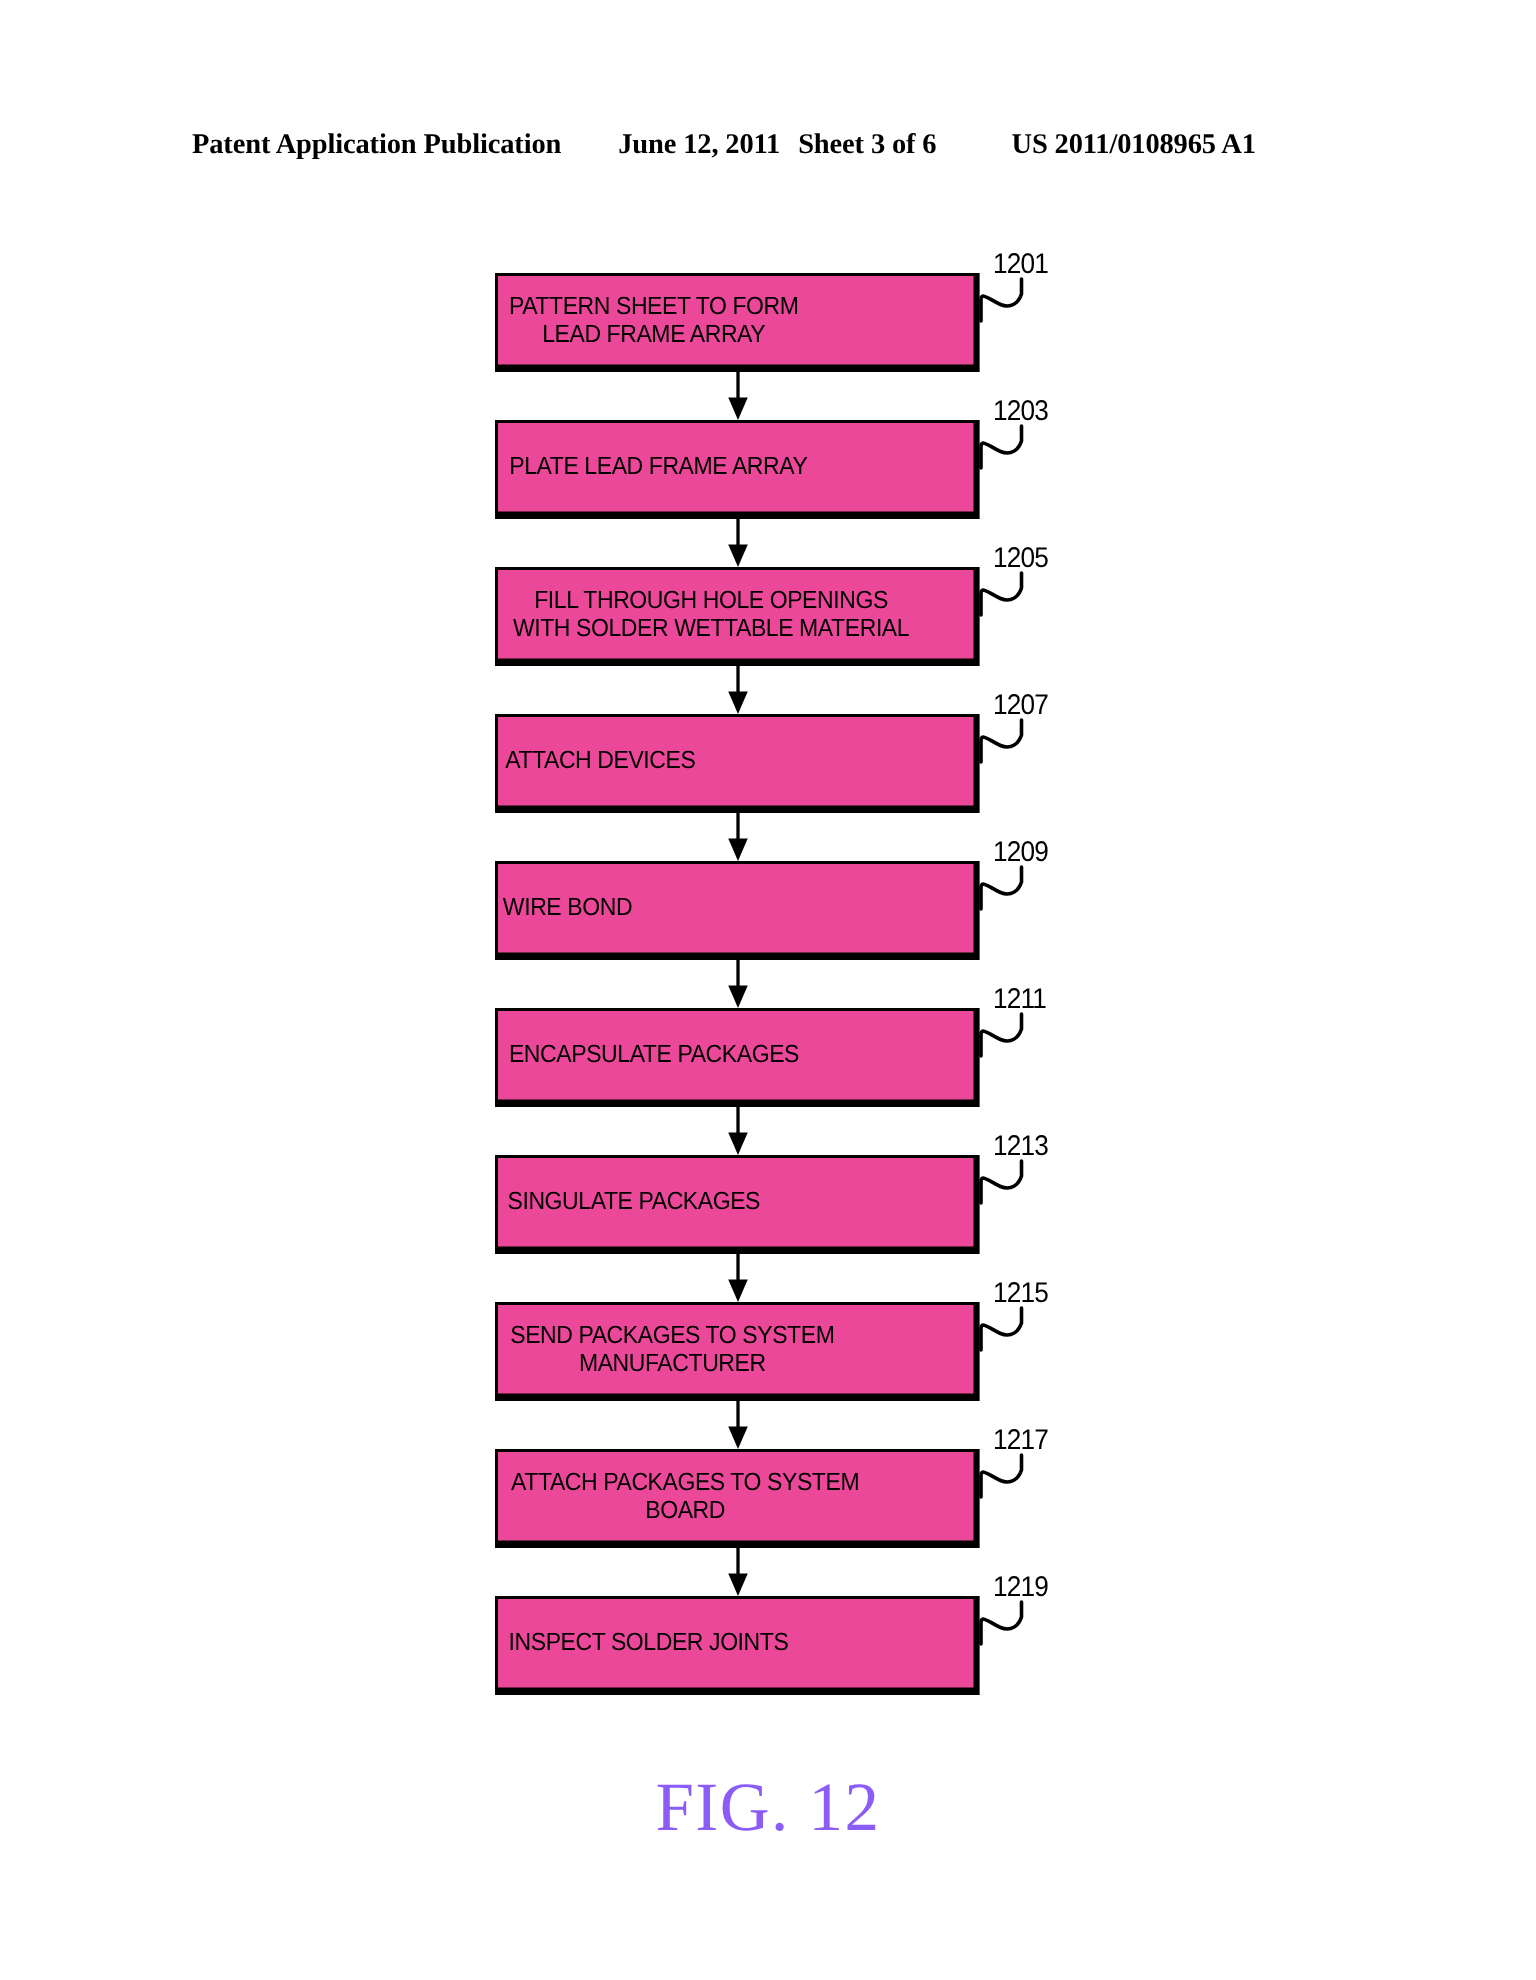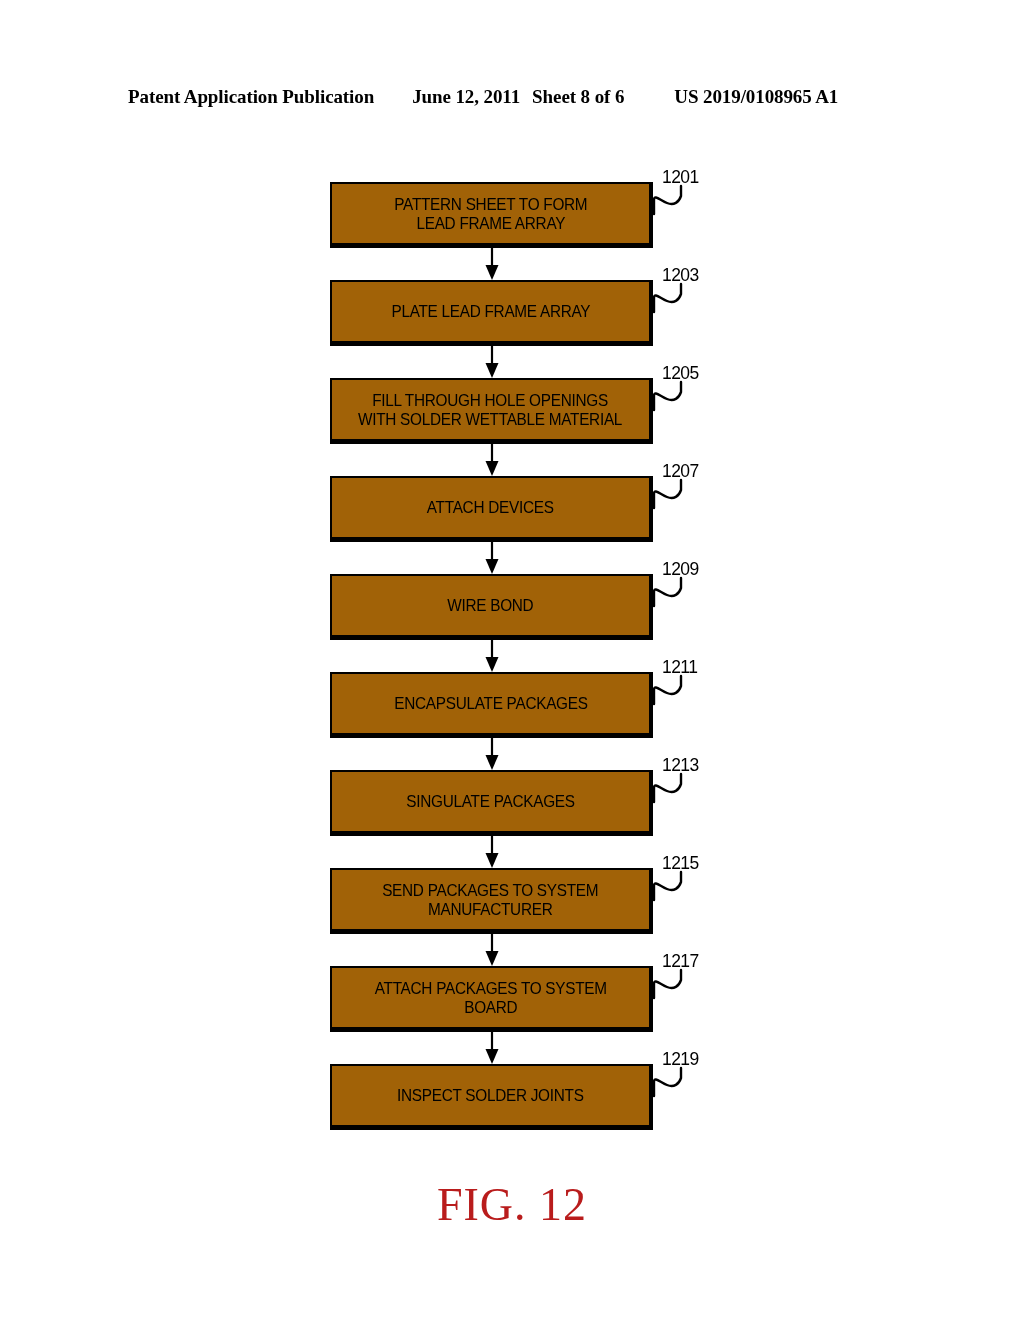--- a/index.html
+++ b/index.html
@@ -56,24 +56,23 @@
   .step-box {
     position: absolute;
     left: 0;
     top: 0;
     width: 100%;
     height: 100%;
     box-sizing: border-box;
     border: 2px solid #000000;
     border-right-width: 4px;
     border-bottom-width: 5px;
-    background: #a16207;
+    background: #ec4899;
     display: flex;
     align-items: center;
-    justify-content: center;
     text-align: center;
   }
   .step-label {
     font-family: "Liberation Sans", sans-serif;
     font-size: 16.5px;
     line-height: 19px;
     letter-spacing: -0.3px;
     transform: scaleX(0.93);
     white-space: pre-line;
     color: #000000;
@@ -111,31 +110,31 @@
   
   #fig-caption {
     position: absolute;
     top: 1178px;
     left: 0;
     width: 1024px;
     text-align: center;
     font-family: "Liberation Serif", serif;
     font-size: 46px;
     letter-spacing: 1px;
-    color: #b91c1c;
+    color: #8b5cf6;
   }
 </style>
 </head>
 <body>
 
 <div id="page-header">
   <span class="hdr-pub">Patent Application Publication</span>
   <span class="hdr-date">June 12, 2011</span>
-  <span class="hdr-sheet">Sheet 8 of 6</span>
-  <span class="hdr-docnum">US 2019/0108965 A1</span>
+  <span class="hdr-sheet">Sheet 3 of 6</span>
+  <span class="hdr-docnum">US 2011/0108965 A1</span>
 </div>
 
 <div id="flowchart">
     <div class="step-node" style="top: 182px;">
       <div class="step-box">
         <div class="step-label">PATTERN SHEET TO FORM
 LEAD FRAME ARRAY</div>
       </div>
       <div class="ref-leader"><svg width="46" height="34" viewBox="0 0 46 34">
           <path d="M2 30 L2 16 C2 10 8 16 15 19 C22 22 27 18 29 12 L29 2" fill="none" stroke="#000" stroke-width="2.4" stroke-linecap="round" stroke-linejoin="round"></path>

